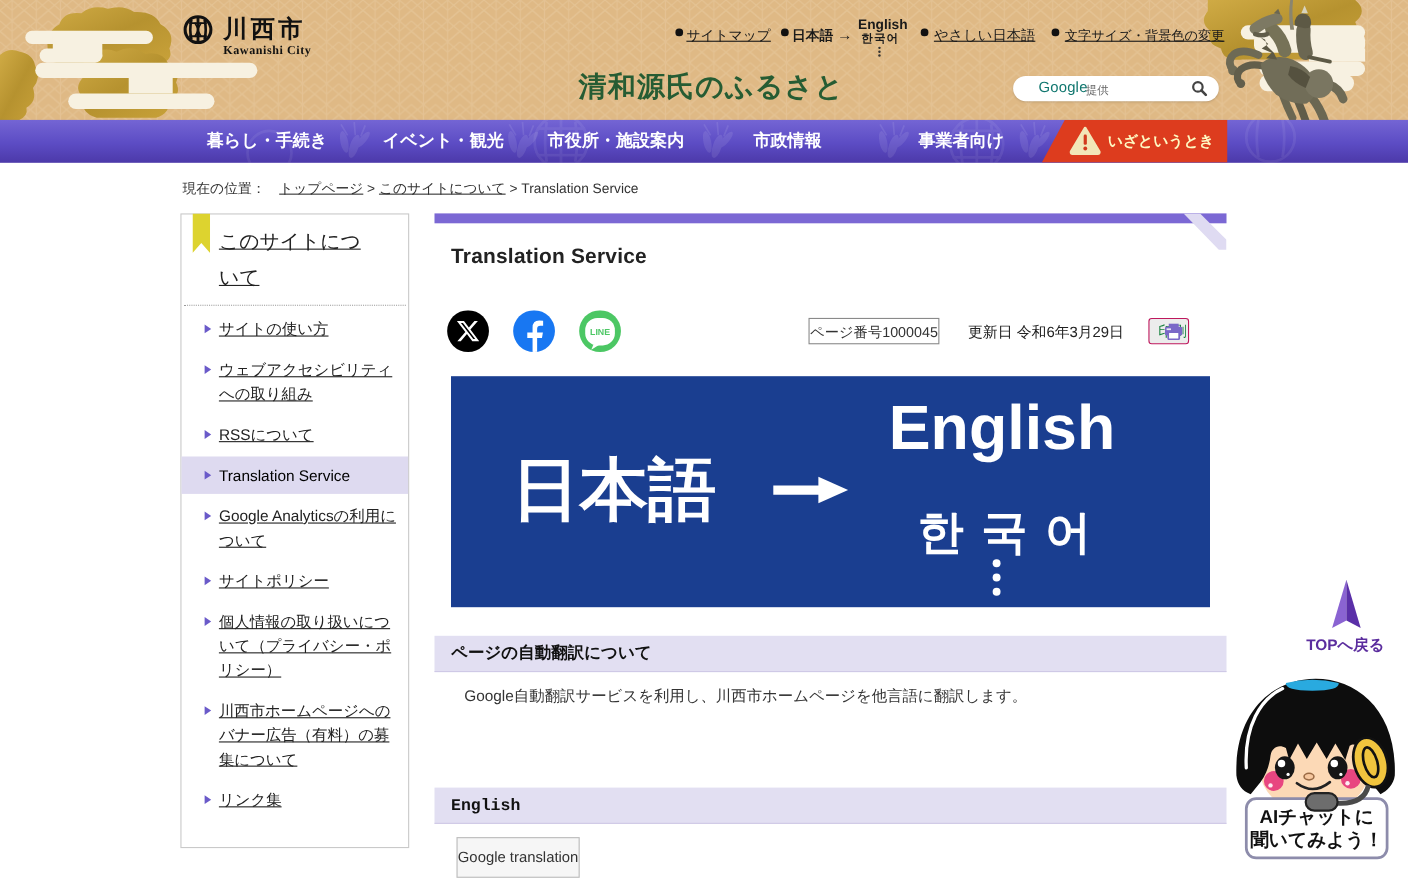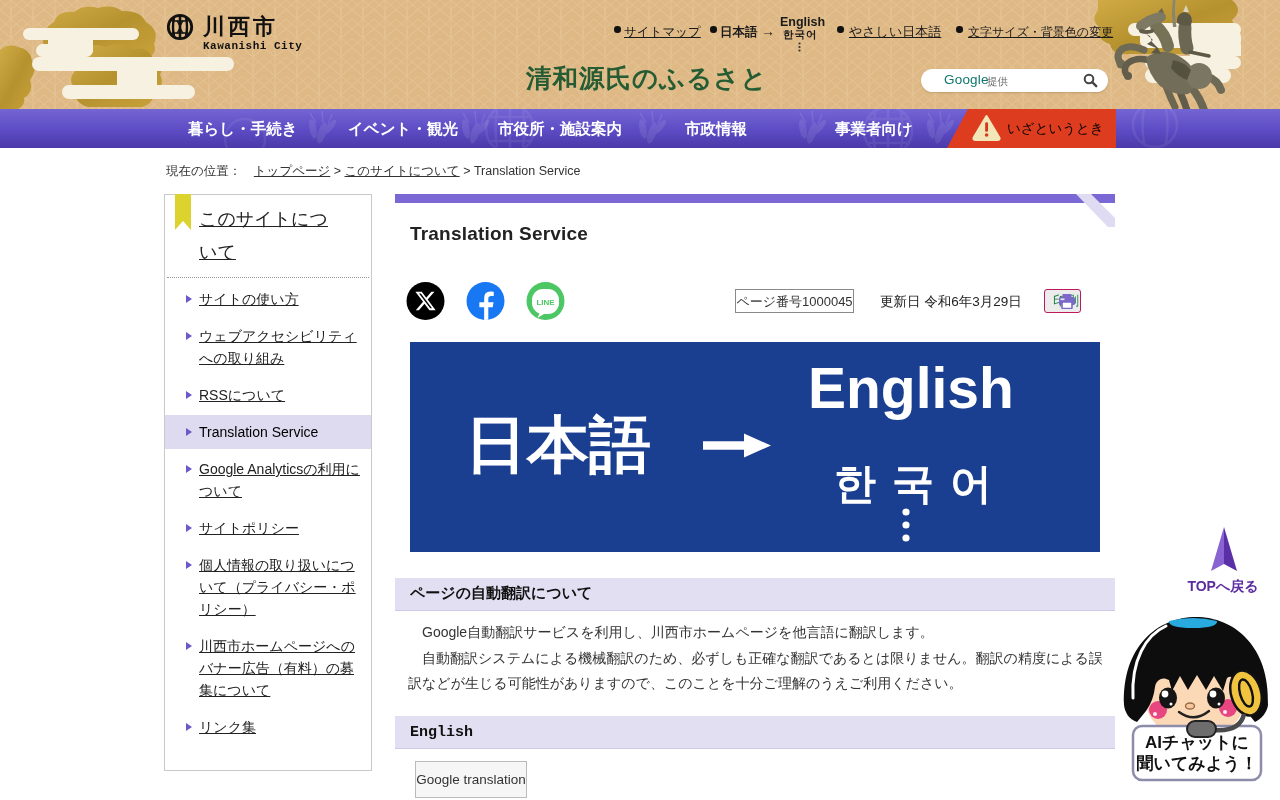--- a/index.html
+++ b/index.html
@@ -6,30 +6,30 @@
   html,body { width:1280px; height:800px; overflow:hidden; background:#fff;
     font-family:"Liberation Sans", sans-serif; }
   
   #header { position:absolute; left:0; top:0; width:1280px; height:110px; background:#dfb985; overflow:hidden; }
   #hdrsvg { position:absolute; left:0; top:0; }
   .topmenu { position:absolute; top:0; left:0; width:1280px; height:60px; font-size:12.5px; color:#1a1a1a; }
   .topmenu a { color:#1a1a1a; text-decoration:underline; }
   .bullet { display:inline-block; width:6.5px; height:6.5px; border-radius:50%; background:#111; }
   .logoTxt { position:absolute; left:203px; top:12px; color:#111; }
   .logoTxt .jp { font-size:22px; font-weight:bold; font-family:"Liberation Serif", serif; letter-spacing:3px;}
-  .logoTxt .en { font-size:11px; font-weight:bold; font-family:Liberation Mono, monospace; margin-top:-2px; letter-spacing:0.5px;}
+  .logoTxt .en { font-size:11px; font-weight:bold; font-family:Liberation Serif, serif; margin-top:-2px; letter-spacing:0.5px;}
   #slogan { position:absolute; left:526px; top:61px; white-space:nowrap; font-size:25.5px; font-weight:bold; color:#265c33; font-family:"Liberation Serif", serif; letter-spacing:1px; }
   #searchbox { position:absolute; left:921px; top:69px; width:187px; height:23px; background:#fff; border-radius:12px; box-shadow:0 1px 2px rgba(0,0,0,0.15); }
   #searchbox .g { position:absolute; left:23px; top:3px; font-size:13.5px; color:#0f766e; letter-spacing:0.2px;}
   #searchbox .p { position:absolute; left:66px; top:6px; font-size:10.5px; color:#666; }
   
   #nav { position:absolute; left:0; top:109px; width:1280px; height:39px; background:linear-gradient(180deg,#7465d4 0%,#5c4cc4 55%,#4c39a9 100%); overflow:hidden; }
   .navitem { position:absolute; top:0; height:39px; line-height:39px; color:#fff; font-size:15.5px; font-weight:bold; white-space:nowrap; }
   #navred { position:absolute; top:0; left:947px; width:169px; height:39px; background:#dd3c1e; clip-path:polygon(21px 0, 169px 0, 169px 39px, 0 39px); }
-  #navred span { position:absolute; left:60px; top:0; height:39px; line-height:39px; color:#000000; font-size:13.5px; font-weight:normal; }
+  #navred span { position:absolute; left:60px; top:0; height:39px; line-height:39px; color:#fef9c3; font-size:13.5px; font-weight:bold; }
   
   #crumb { position:absolute; left:166px; top:163px; font-size:12.5px; color:#333; }
   #crumb a { color:#333; text-decoration:underline; }
   
   #side { position:absolute; left:164px; top:194px; width:208px; height:577px; background:#fff; border:1px solid #c9c9c9; }
   #side .title { margin:8px 26px 0 34px; font-size:18px; line-height:33px; }
   #side .title a { color:#222; text-decoration:underline; }
   #side .sep { border-top:1px dotted #999; margin:8px 2px 0 2px; }
   #side ul { list-style:none; margin-top:4px; }
   #side li { position:relative; padding:6px 8px 6px 34px; font-size:14px; line-height:22px; margin-bottom:3px;}
@@ -277,21 +277,20 @@
       <text x="398" y="66" font-size="57" font-weight="bold" fill="#fff" font-family="Liberation Sans">English</text>
       <text x="424" y="156" letter-spacing="16" font-size="42" font-weight="bold" fill="#fff" font-family="Liberation Sans">한국어</text>
       <circle cx="496" cy="170" r="3.6" fill="#fff"></circle>
       <circle cx="496" cy="183" r="3.6" fill="#fff"></circle>
       <circle cx="496" cy="196" r="3.6" fill="#fff"></circle>
     </svg>
   </div>
   <div class="secbar" style="top:392px;">ページの自動翻訳について</div>
   <div id="para">
     <div>　Google自動翻訳サービスを利用し、川西市ホームページを他言語に翻訳します。</div>
-    <div>　自動翻訳システムによる機械翻訳のため、必ずしも正確な翻訳であるとは限りません。翻訳の精度による誤訳などが生じる可能性がありますので、このことを十分ご理解のうえご利用ください。</div>
   </div>
   <div class="secbar" style="top:530px;">English</div>
   <div id="startbtn">Google translation</div>
 </div>
 
 <svg style="position:absolute;left:1206px;top:527px;" width="36" height="47" viewBox="0 0 36 47">
   <polygon points="18,0 5,44 18,37" fill="#8a63d2"></polygon>
   <polygon points="18,0 31,44 18,37" fill="#5a2fa8"></polygon>
 </svg>
 <div id="topback">TOPへ戻る</div>

